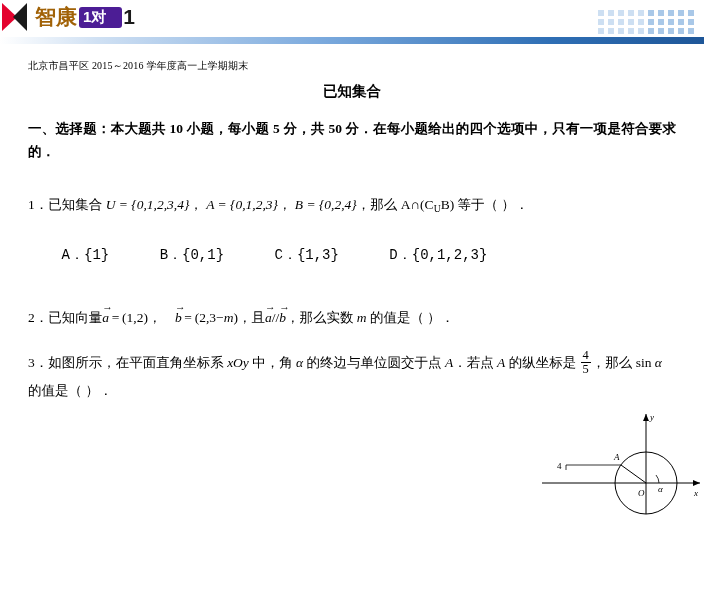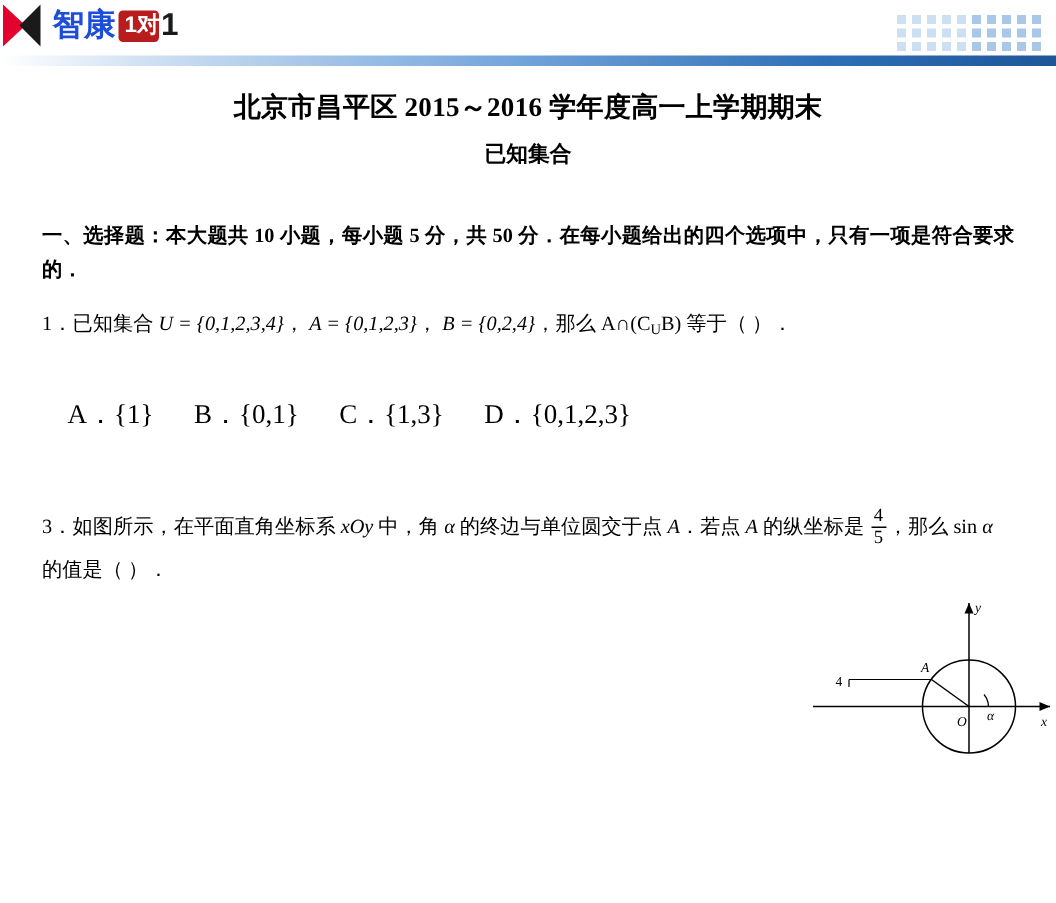--- a/index.html
+++ b/index.html
@@ -49,33 +49,33 @@
     left: 13px; top: 3px;
     width: 0; height: 0;
     border-right: 14px solid #1a1a1a;
     border-top: 14px solid transparent;
     border-bottom: 14px solid transparent;
   }
   #logo-text {
     font-family: "Liberation Sans", sans-serif;
     font-size: 21px;
     font-weight: bold;
-    color: #1d4ed8;
+    color: #a16207;
     letter-spacing: 0px;
     margin-left: 1px;
     line-height: 34px;
   }
   #logo-badge {
     display: inline-block;
-    background: #b91c1c;
+    background: #4c1d95;
     color: #ffffff;
     font-family: "Liberation Sans", sans-serif;
     font-size: 15px;
     font-weight: bold;
-    padding: 1px 0 2px 4px;
+    padding: 1px 16px 2px 4px;
     border-radius: 3px;
     margin-left: 2px;
     line-height: 18px;
   }
   #logo-badge-tail {
     display: inline-block;
     font-family: "Liberation Sans", sans-serif;
     font-size: 21px;
     font-weight: bold;
     color: #1a1a1a;
@@ -111,48 +111,49 @@
     background: linear-gradient(to right, #ffffff 0%, #cfe0f3 14%, #7aa9dd 46%, #2f6fb5 78%, #1e5698 100%);
   }
 
   
   #doc {
     padding: 14px 28px 0 28px;
     font-size: 13.5px;
     line-height: 1.55;
   }
   .title-line {
-    text-align: center;
-    font-weight: bold;
-    font-size: 18px;
+    text-align: left;
+    font-weight: normal;
+    font-size: 10px;
     letter-spacing: 0.2px;
   }
   .title-sub {
     text-align: center;
     font-weight: bold;
     font-size: 14.5px;
     margin-top: 6px;
   }
   .section-head {
     font-weight: bold;
-    margin-top: 32px;
+    margin-top: 16px;
     font-size: 13.5px;
     line-height: 1.7;
     text-align: justify;
   }
   .q {
-    margin-top: 12px;
+    margin-top: 29px;
     font-size: 13.5px;
     line-height: 1.8;
   }
   .q.tall { margin-top: 18px; }
   .opts {
     margin-top: 6px;
-    font-size: 18px;
+    font-size: 14px;
     white-space: pre;
+    font-family: Liberation Mono, monospace;
   }
 
   
   .mi { font-family: "Liberation Serif", serif; font-style: italic; }
   .mn { font-family: "Liberation Serif", serif; font-style: normal; }
   .vec {
     position: relative;
     display: inline-block;
     font-style: italic;
   }
@@ -255,20 +256,24 @@
   <div class="q">
     <span>1．</span><span>已知集合</span>
     <span class="mi">U = {0,1,2,3,4}</span>，
     <span class="mi">A = {0,1,2,3}</span>，
     <span class="mi">B = {0,2,4}</span><span>，那么 A∩(C</span><span class="sub mi">U</span><span>B) 等于（    ）．</span>
   </div>
   <div class="opts">
     <span>A．{1}</span>      <span>B．{0,1}</span>      <span>C．{1,3}</span>      <span>D．{0,1,2,3}</span>
   </div>
 
+  <div class="q tall">
+    <span>2．</span>已知向量<span class="vec">a</span> = <span class="mn">(1,2)</span>，&nbsp;&nbsp;&nbsp;&nbsp;<span class="vec">b</span> = <span class="mn">(2,3−</span><span class="mi">m</span><span class="mn">)</span>，且<span class="vec">a</span>//<span class="vec">b</span>，那么实数 <span class="mi">m</span> 的值是（    ）．
+    
+  </div>
 
   <div class="q tall">
     <span>3．</span>如图所示，在平面直角坐标系 <span class="mi">xOy</span> 中，角 <span class="mi">α</span> 的终边与单位圆交于点 <span class="mi">A</span>．若点 <span class="mi">A</span> 的纵坐标是
     <span class="frac"><span class="num">4</span><span class="den">5</span></span>，那么 sin <span class="mi">α</span>
     
   </div>
   <div class="q" style="margin-top:2px">的值是（    ）．</div>
 
   <div id="figure-wrap">
     <div id="figure">

